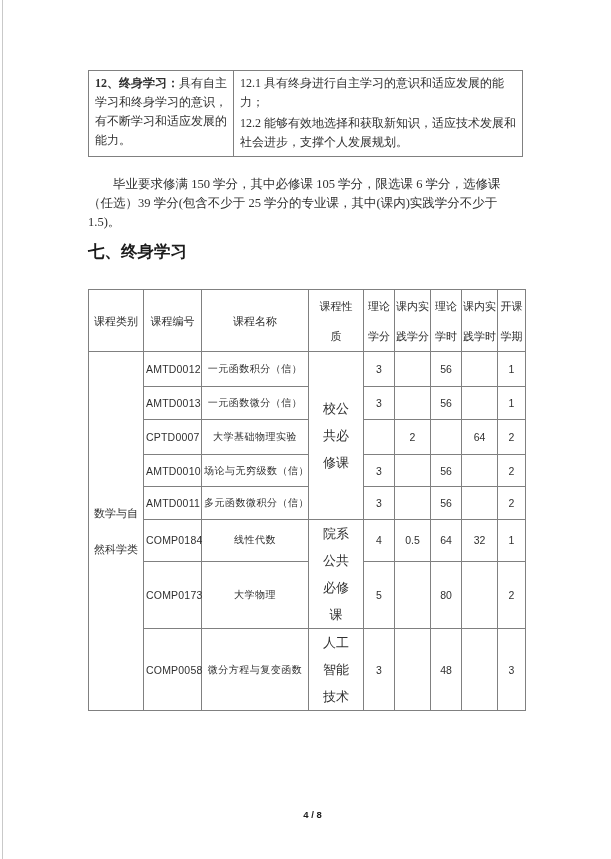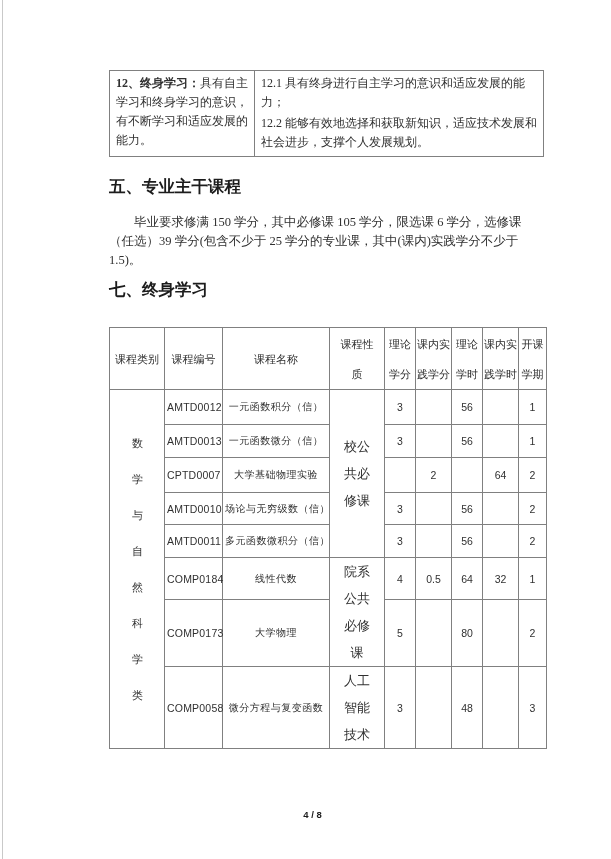--- a/index.html
+++ b/index.html
@@ -13,21 +13,20 @@
   }
   .page-edge {
     position: absolute; left: 2px; top: 0;
     width: 1px; height: 859px;
     background: #c9c9c9;
   }
   .content {
     position: absolute;
     left: 88px; top: 70px;
     width: 437px;
-    margin-left: 21px;
   }
 
   
   table.outcome {
     border-collapse: collapse;
     width: 435px;
     table-layout: fixed;
   }
   table.outcome td {
     border: 1px solid #808080;
@@ -79,21 +78,21 @@
     font-size: 11px;
     line-height: 30px;
     color: #2e2e2e;
   }
   table.plan th.c3 { padding: 0 8px; }
   table.plan th.c5, table.plan th.c7 { padding: 0 1px; }
   table.plan td { font-size: 10.5px; }
   table.plan td.cat {
     font-size: 11px;
     line-height: 36px;
-    padding: 0 22px;
+    padding: 0 5px;
   }
   table.plan td.nature {
     font-size: 13px;
     line-height: 27px;
     padding: 0 8px;
   }
   table.plan td.name {
     font-size: 10px;
     letter-spacing: 0.5px;
     white-space: nowrap;
@@ -129,21 +128,20 @@
       <tr>
         <td class="left"><span class="bold">12、终身学习：</span><span>具有自主学习和终身学习的意识，有不断学习和适应发展的能力。</span></td>
         <td>
           <p>12.1 具有终身进行自主学习的意识和适应发展的能力；</p>
           <p>12.2 能够有效地选择和获取新知识，适应技术发展和社会进步，支撑个人发展规划。</p>
         </td>
       </tr>
     </tbody>
   </table>
 
-  <h2 class="h-five">五、专业主干课程</h2>
 
   <p class="body-text p-six">毕业要求修满 150 学分，其中必修课 105 学分，限选课 6 学分，选修课（任选）39 学分(包含不少于 25 学分的专业课，其中(课内)实践学分不少于 1.5)。</p>
 
   <h2 class="h-seven">七、终身学习</h2>
 
   <table class="plan">
     <colgroup>
       <col style="width:55px">
         <col style="width:58px">
         <col style="width:107px">

